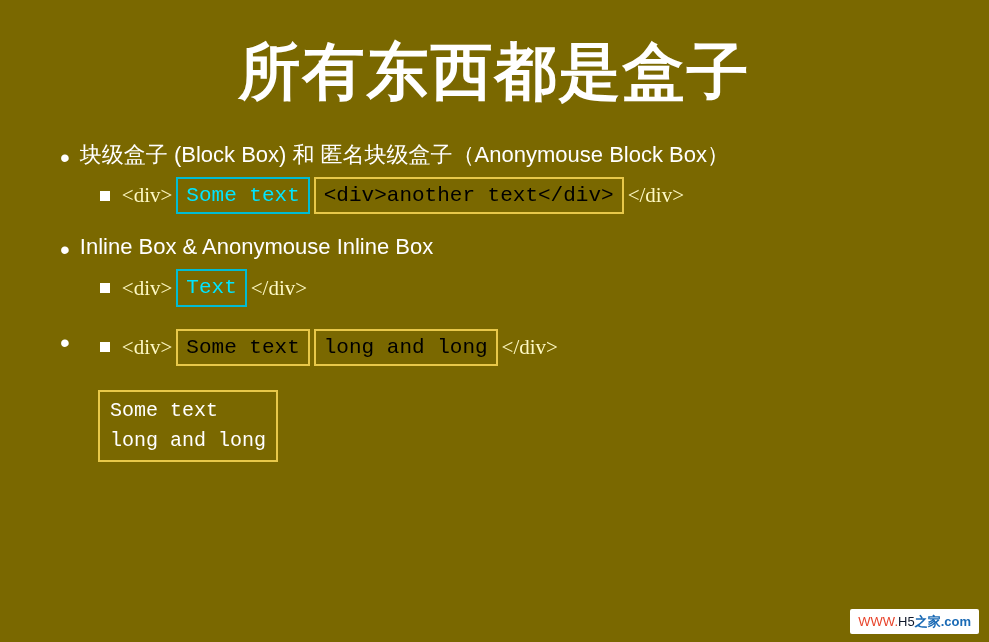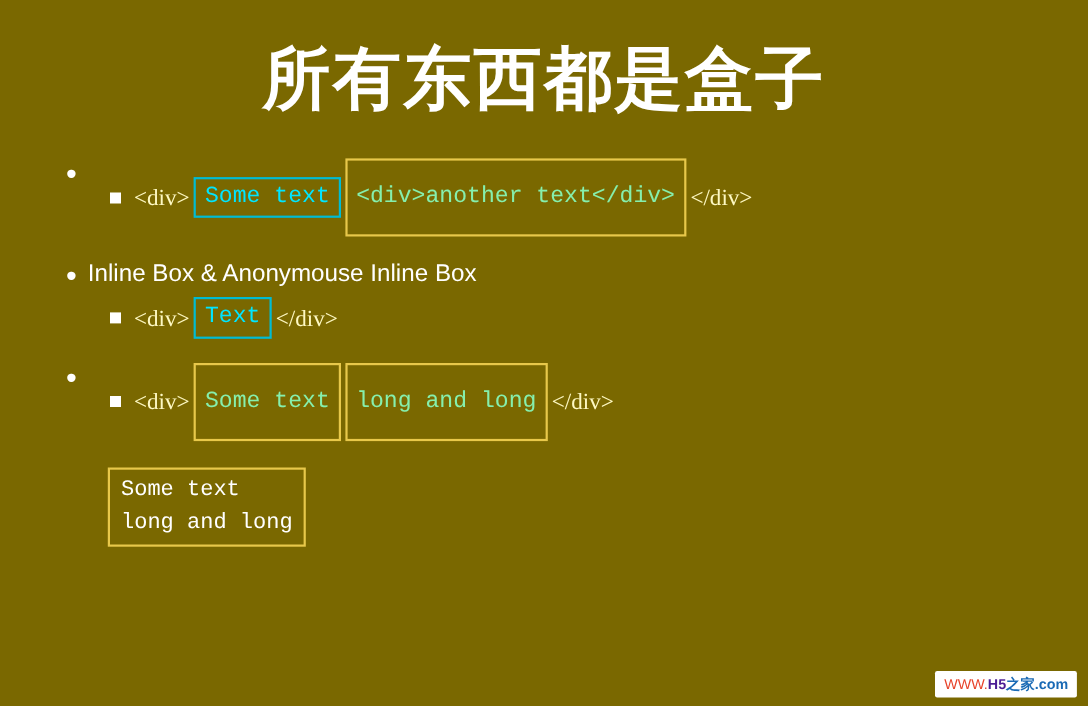--- a/index.html
+++ b/index.html
@@ -96,22 +96,22 @@
       color: #00e5ff;
       padding: 2px 8px;
       font-family: "Courier New", Courier, monospace;
       font-size: 21px;
       display: inline-block;
       line-height: 1.4;
     }
 
     .box-yellow {
       border: 2px solid #e8c84a;
-      color: #86efac;
-      padding: 19px 8px;
+      color: #000000;
+      padding: 2px 8px;
       font-family: "Courier New", Courier, monospace;
       font-size: 21px;
       display: inline-block;
       line-height: 1.4;
     }
 
     .line-box-container {
       margin-top: 6px;
       margin-left: 38px;
     }
@@ -146,20 +146,21 @@
 
 <div class="slide-container">
 
   <h1 class="main-title">所有东西都是盒子</h1>
 
   <ul class="bullet-list">
 
     <li class="bullet-item">
       <span class="bullet-dot">•</span>
       <div>
+        <span class="bullet-text">块级盒子 (Block Box) 和 匿名块级盒子（Anonymouse Block Box）</span>
         <ul class="sub-list">
           <li class="sub-item">
             <span class="sub-bullet"></span>
             <span class="code-text">&lt;div&gt;</span>
             <span class="box-cyan">Some text</span>
             <span class="box-yellow">&lt;div&gt;another text&lt;/div&gt;</span>
             <span class="code-text">&lt;/div&gt;</span>
           </li>
         </ul>
       </div>
@@ -199,17 +200,17 @@
 
   <div class="line-box-container">
     <div class="line-box-demo">
       <div>Some text</div>
       <div>long and long</div>
     </div>
   </div>
 
   <div class="watermark">
     <span class="watermark-text">
-      <span style="color:#e8432a; font-weight:normal;">WWW.</span><span style="color:#4c1d95; font-weight:bold;">H5</span><span style="color:#1a6ab5; font-weight:bold;">之家</span><span style="color:#1a6ab5; font-weight:bold;">.com</span>
+      <span style="color:#e8432a; font-weight:normal;">WWW.</span><span style="color:#0f172a; font-weight:normal;">H5</span><span style="color:#1a6ab5; font-weight:bold;">之家</span><span style="color:#1a6ab5; font-weight:bold;">.com</span>
     </span>
   </div>
 
 </div>
 
 </body></html>

